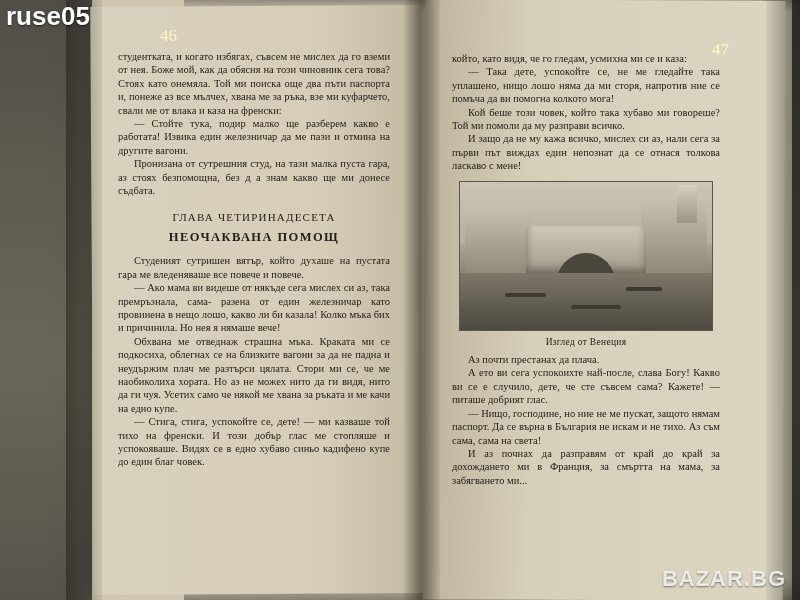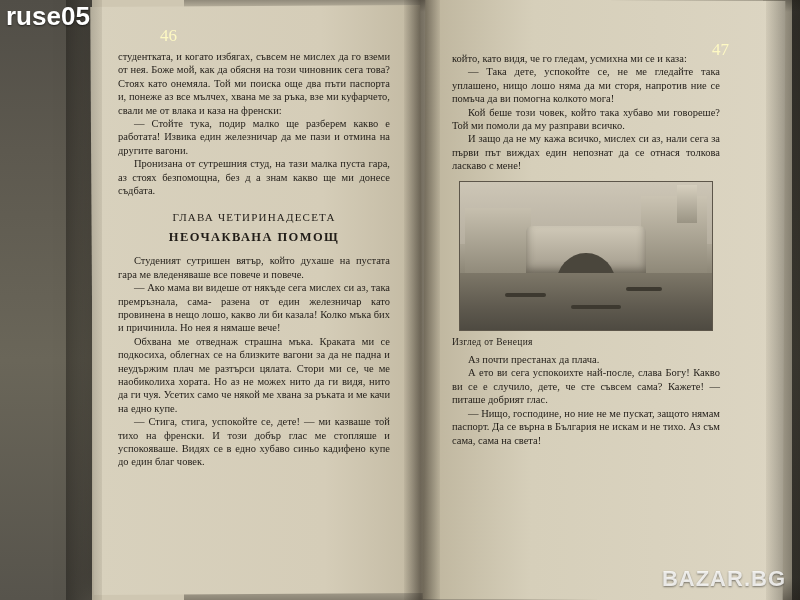--- a/index.html
+++ b/index.html
@@ -178,20 +178,21 @@
     background: linear-gradient(180deg,#cac3b2,#8a8474);
   }
   .ph-tower {
     position: absolute; right: 6%; top: 2%; width: 8%; height: 26%;
     background: linear-gradient(180deg,#d6cfbe,#9a9484);
   }
   .ph-boat {
     position: absolute; background: #3d3930; height: 4px; border-radius: 2px;
   }
   .fig-caption {
+    text-align: center;
     font-size: 9.5px;
     margin-top: 5px;
     letter-spacing: 0.3px;
     text-indent: 0;
   }
 
   
   .wm-ruse {
     position: absolute;
     left: 6px; top: 1px;
@@ -266,17 +267,18 @@
         <div class="ph-boat" style="left:18%; bottom:22%; width:16%;"></div>
         <div class="ph-boat" style="left:44%; bottom:14%; width:20%;"></div>
         <div class="ph-boat" style="left:66%; bottom:26%; width:14%;"></div>
       </div>
       <div class="fig-caption">Изглед от Венеция</div>
     </div>
 
     <p>Аз почти престанах да плача.</p>
     <p>А ето ви сега успокоихте най-после, слава Богу! Какво ви се е случило, дете, че сте съвсем сама? Кажете! — питаше добрият глас.</p>
     <p>— Нищо, господине, но ние не ме пускат, защото нямам паспорт. Да се върна в България не искам и не тихо. Аз съм сама, сама на света!</p>
+    <p>И аз почнах да разправям от край до край за дохождането ми в Франция, за смъртта на мама, за забягването ми...</p>
   </div>
 
   <div class="wm-ruse">ruse05</div>
   <div class="wm-bazar">BAZAR.BG</div>
 </div>
 
 </body></html>

